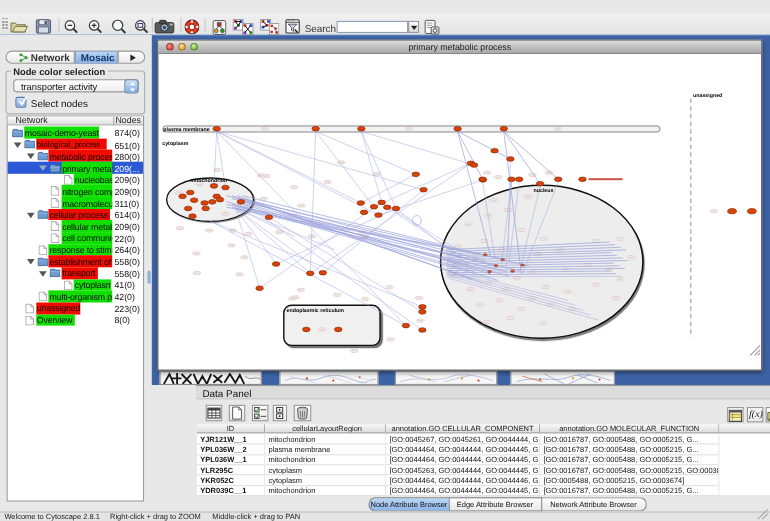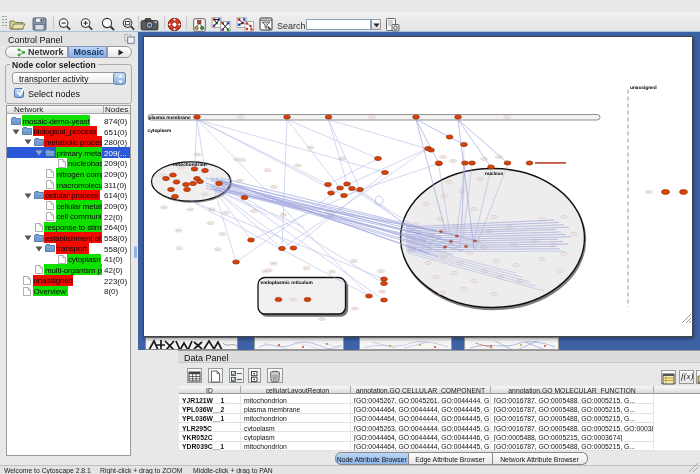--- a/index.html
+++ b/index.html
@@ -118,27 +118,20 @@
         <path d="M0.5 0.5 L6.5 0.5 L3.5 4.2 Z" fill="#222"></path>
       </svg>
 <svg class="abs" style="left:385px;top:5px" width="15" height="15" viewBox="0 0 15 15">
 <rect x="1.5" y="1.5" width="9" height="12" rx="1" fill="#f8f8f8" stroke="#555" stroke-width="0.9"></rect>
 <path d="M3 4 L8 4 M3 6 L8 6 M3 8 L8 8" stroke="#888" stroke-width="0.7"></path>
 <rect x="7" y="7.5" width="7" height="6.5" rx="1" fill="#e0e4ea" stroke="#444" stroke-width="0.8"></rect>
 <circle cx="10.5" cy="10.8" r="1.8" fill="none" stroke="#444" stroke-width="0.8"></circle>
       </svg>
 </div>
 <div class="abs" style="left:0;top:32px;width:138px;height:433px;background:#e8e8e8;">
-<div class="abs" style="left:0;top:0;width:138px;height:14px;background:#e2e2e2;font-size:9px;color:#111;">
-<span class="abs" style="left:8px;top:2.5px;">Control Panel</span>
-<svg class="abs" style="left:124px;top:2px" width="11" height="10" viewBox="0 0 11 10">
-<rect x="0.7" y="0.7" width="6" height="6" fill="none" stroke="#8899aa" stroke-width="0.9" stroke-dasharray="1.2,0.9"></rect>
-<rect x="3.7" y="3" width="6.5" height="6.3" fill="#eef2f8" stroke="#667788" stroke-width="0.9"></rect>
-        </svg>
-</div>
 <div class="abs" style="left:5px;top:14px;width:127px;height:11.5px;">
 <div class="abs" style="left:0;top:0;width:63px;height:11.5px;background:linear-gradient(#ffffff,#e8e8e8);border:1px solid #9a9a9a;border-radius:6px 0 0 6px;"></div>
 <div class="abs" style="left:63px;top:0;width:39px;height:11.5px;background:linear-gradient(#bcd6f4,#83b0e8);border:1px solid #8899bb;"></div>
 <div class="abs" style="left:102px;top:0;width:25px;height:11.5px;background:linear-gradient(#ffffff,#e8e8e8);border:1px solid #9a9a9a;border-radius:0 6px 6px 0;"></div>
 <svg class="abs" style="left:12px;top:1.5px" width="9" height="9" viewBox="0 0 9 9">
 <circle cx="2" cy="1.8" r="1.4" fill="#3ab03a"></circle>
           <circle cx="2" cy="7" r="1.4" fill="#3ab03a"></circle>
           <circle cx="6.8" cy="4.4" r="1.4" fill="#3ab03a"></circle>
 <path d="M2 1.8 L6.8 4.4 L2 7" fill="none" stroke="#2a7a2a" stroke-width="0.7"></path>
         </svg>
@@ -181,21 +174,21 @@
       </div>
 <div class="abs" style="left:97px;top:10.8px;font-size:8px;color:#111;">874(0)</div>
 <svg class="abs" style="left:5.0px;top:22.7px" width="8" height="6">
         <path d="M0.5 0.5 L7.5 0.5 L4 5.5 Z" fill="#555"></path>
       </svg>
 <svg class="abs" style="left:15.0px;top:21.2px" width="10" height="8" viewBox="0 0 10 8">
 <path d="M0.5 2 L0.5 7.5 L9.5 7.5 L9.5 1.5 L5.5 1.5 L4.5 0.5 L1.5 0.5 L0.5 1.5 Z" fill="#6e9cd1" stroke="#3a5a88" stroke-width="0.7"></path>
 <path d="M0.5 3 L9.5 3" stroke="#8fb4e0" stroke-width="0.8"></path>
       </svg>
 <div class="abs" style="left:25.5px;top:19.7px;width:64.2px;height:10.7px;background:#f00a00;overflow:hidden;">
-        <span class="abs" style="left:1px;top:1.5px;font-size:8px;letter-spacing:-0.15px;color:#0a0a0a;white-space:nowrap;">biological_process</span>
+        <span class="abs" style="left:1px;top:1.5px;font-size:8px;letter-spacing:-0.15px;color:#0a0a0a;white-space:nowrap;font-family:Liberation Serif, serif;">biological_process</span>
       </div>
 <div class="abs" style="left:97px;top:21.5px;font-size:8px;color:#111;">651(0)</div>
 <svg class="abs" style="left:16.5px;top:33.3px" width="8" height="6">
         <path d="M0.5 0.5 L7.5 0.5 L4 5.5 Z" fill="#555"></path>
       </svg>
 <svg class="abs" style="left:26.5px;top:31.8px" width="10" height="8" viewBox="0 0 10 8">
 <path d="M0.5 2 L0.5 7.5 L9.5 7.5 L9.5 1.5 L5.5 1.5 L4.5 0.5 L1.5 0.5 L0.5 1.5 Z" fill="#6e9cd1" stroke="#3a5a88" stroke-width="0.7"></path>
 <path d="M0.5 3 L9.5 3" stroke="#8fb4e0" stroke-width="0.8"></path>
       </svg>
 <div class="abs" style="left:37.0px;top:30.3px;width:58.0px;height:10.7px;background:#f00a00;overflow:hidden;">
@@ -352,20 +345,26 @@
         </svg></div>
 <div class="abs" style="left:325.5px;top:305px;width:95px;height:13px;background:#f6f6f6;border:1px solid #999;overflow:hidden;">
 <svg width="95" height="13">
           <path d="M5 9 C22 3 40 10 52 5 S80 4 90 8 M30 2 L48 11 M52 11 L72 2 M60 3 L78 10" stroke="#98a4d4" stroke-width="0.7" fill="none"></path>
 <circle cx="26" cy="7" r="1" fill="#cc4422"></circle>
           <circle cx="56" cy="6" r="1" fill="#c8a422"></circle>
           <circle cx="80" cy="7" r="1" fill="#cc4422"></circle>
 <path d="M10 4 L28 9" stroke="#c06030" stroke-width="0.6"></path>
         </svg></div>
 <div class="abs" style="left:5px;top:4px;width:550px;height:300.5px;background:#fff;border:1px solid #444;box-shadow:1px 2px 4px rgba(0,0,0,0.4);">
+<div class="abs" style="left:0;top:0;width:548px;height:11.5px;background:linear-gradient(#dedede,#c2c2c2 50%,#a8a8a8);border-bottom:1px solid #777;">
+ <div class="abs" style="left:7px;top:2.2px;width:7px;height:7px;border-radius:50%;background:radial-gradient(circle at 35% 30%,#ff9d95,#e5544a 55%,#b92e24);border:0.5px solid #933;"></div>
+ <div class="abs" style="left:18px;top:2.2px;width:7px;height:7px;border-radius:50%;background:radial-gradient(circle at 35% 30%,#ffe9a8,#eeb73e 55%,#c9902a);border:0.5px solid #a8762b;"></div>
+ <div class="abs" style="left:29px;top:2.2px;width:7px;height:7px;border-radius:50%;background:radial-gradient(circle at 35% 30%,#d6f8b0,#8fcb49 55%,#64a32c);border:0.5px solid #5a8c33;"></div>
+ <div class="abs" style="left:0;top:1.2px;width:548px;text-align:center;font-size:8px;color:#222;">primary metabolic process</div>
+</div>
 <svg class="abs" style="left:0;top:11.5px" width="549" height="288" viewBox="0 0 549 288">
           <rect x="4" y="65.5" width="452" height="5.5" rx="2.7" fill="#f2f2f2" stroke="#666" stroke-width="0.7"></rect>
           <ellipse cx="47" cy="132.5" rx="39.5" ry="19.7" fill="#efefef" stroke="#111" stroke-width="1.2" style="filter:drop-shadow(1.2px 1.5px 0.5px rgba(0,0,0,0.45))"></ellipse>
           <ellipse cx="348.5" cy="189" rx="92" ry="69.5" fill="#ededed" stroke="#111" stroke-width="1.4" style="filter:drop-shadow(1.5px 2px 0.5px rgba(0,0,0,0.5))"></ellipse>
           <rect x="114" y="228.5" width="87.5" height="36.5" rx="7" fill="#f0f0f0" stroke="#111" stroke-width="1.3" style="filter:drop-shadow(2px 2px 0.5px rgba(0,0,0,0.55))"></rect>
           <line x1="484" y1="40.5" x2="484" y2="258" stroke="#999" stroke-width="1" stroke-dasharray="4,3"></line>
           <g>
             <ellipse cx="19.7" cy="158.4" rx="3.6" ry="1.5" fill="#fff" stroke="#dca193" stroke-width="0.45"></ellipse>
             <line x1="17.3" y1="158.4" x2="22.099999999999998" y2="158.4" stroke="#9aa" stroke-width="0.5"></line>
             <ellipse cx="46.3" cy="160.5" rx="3.6" ry="1.5" fill="#fff" stroke="#dca193" stroke-width="0.45"></ellipse>

